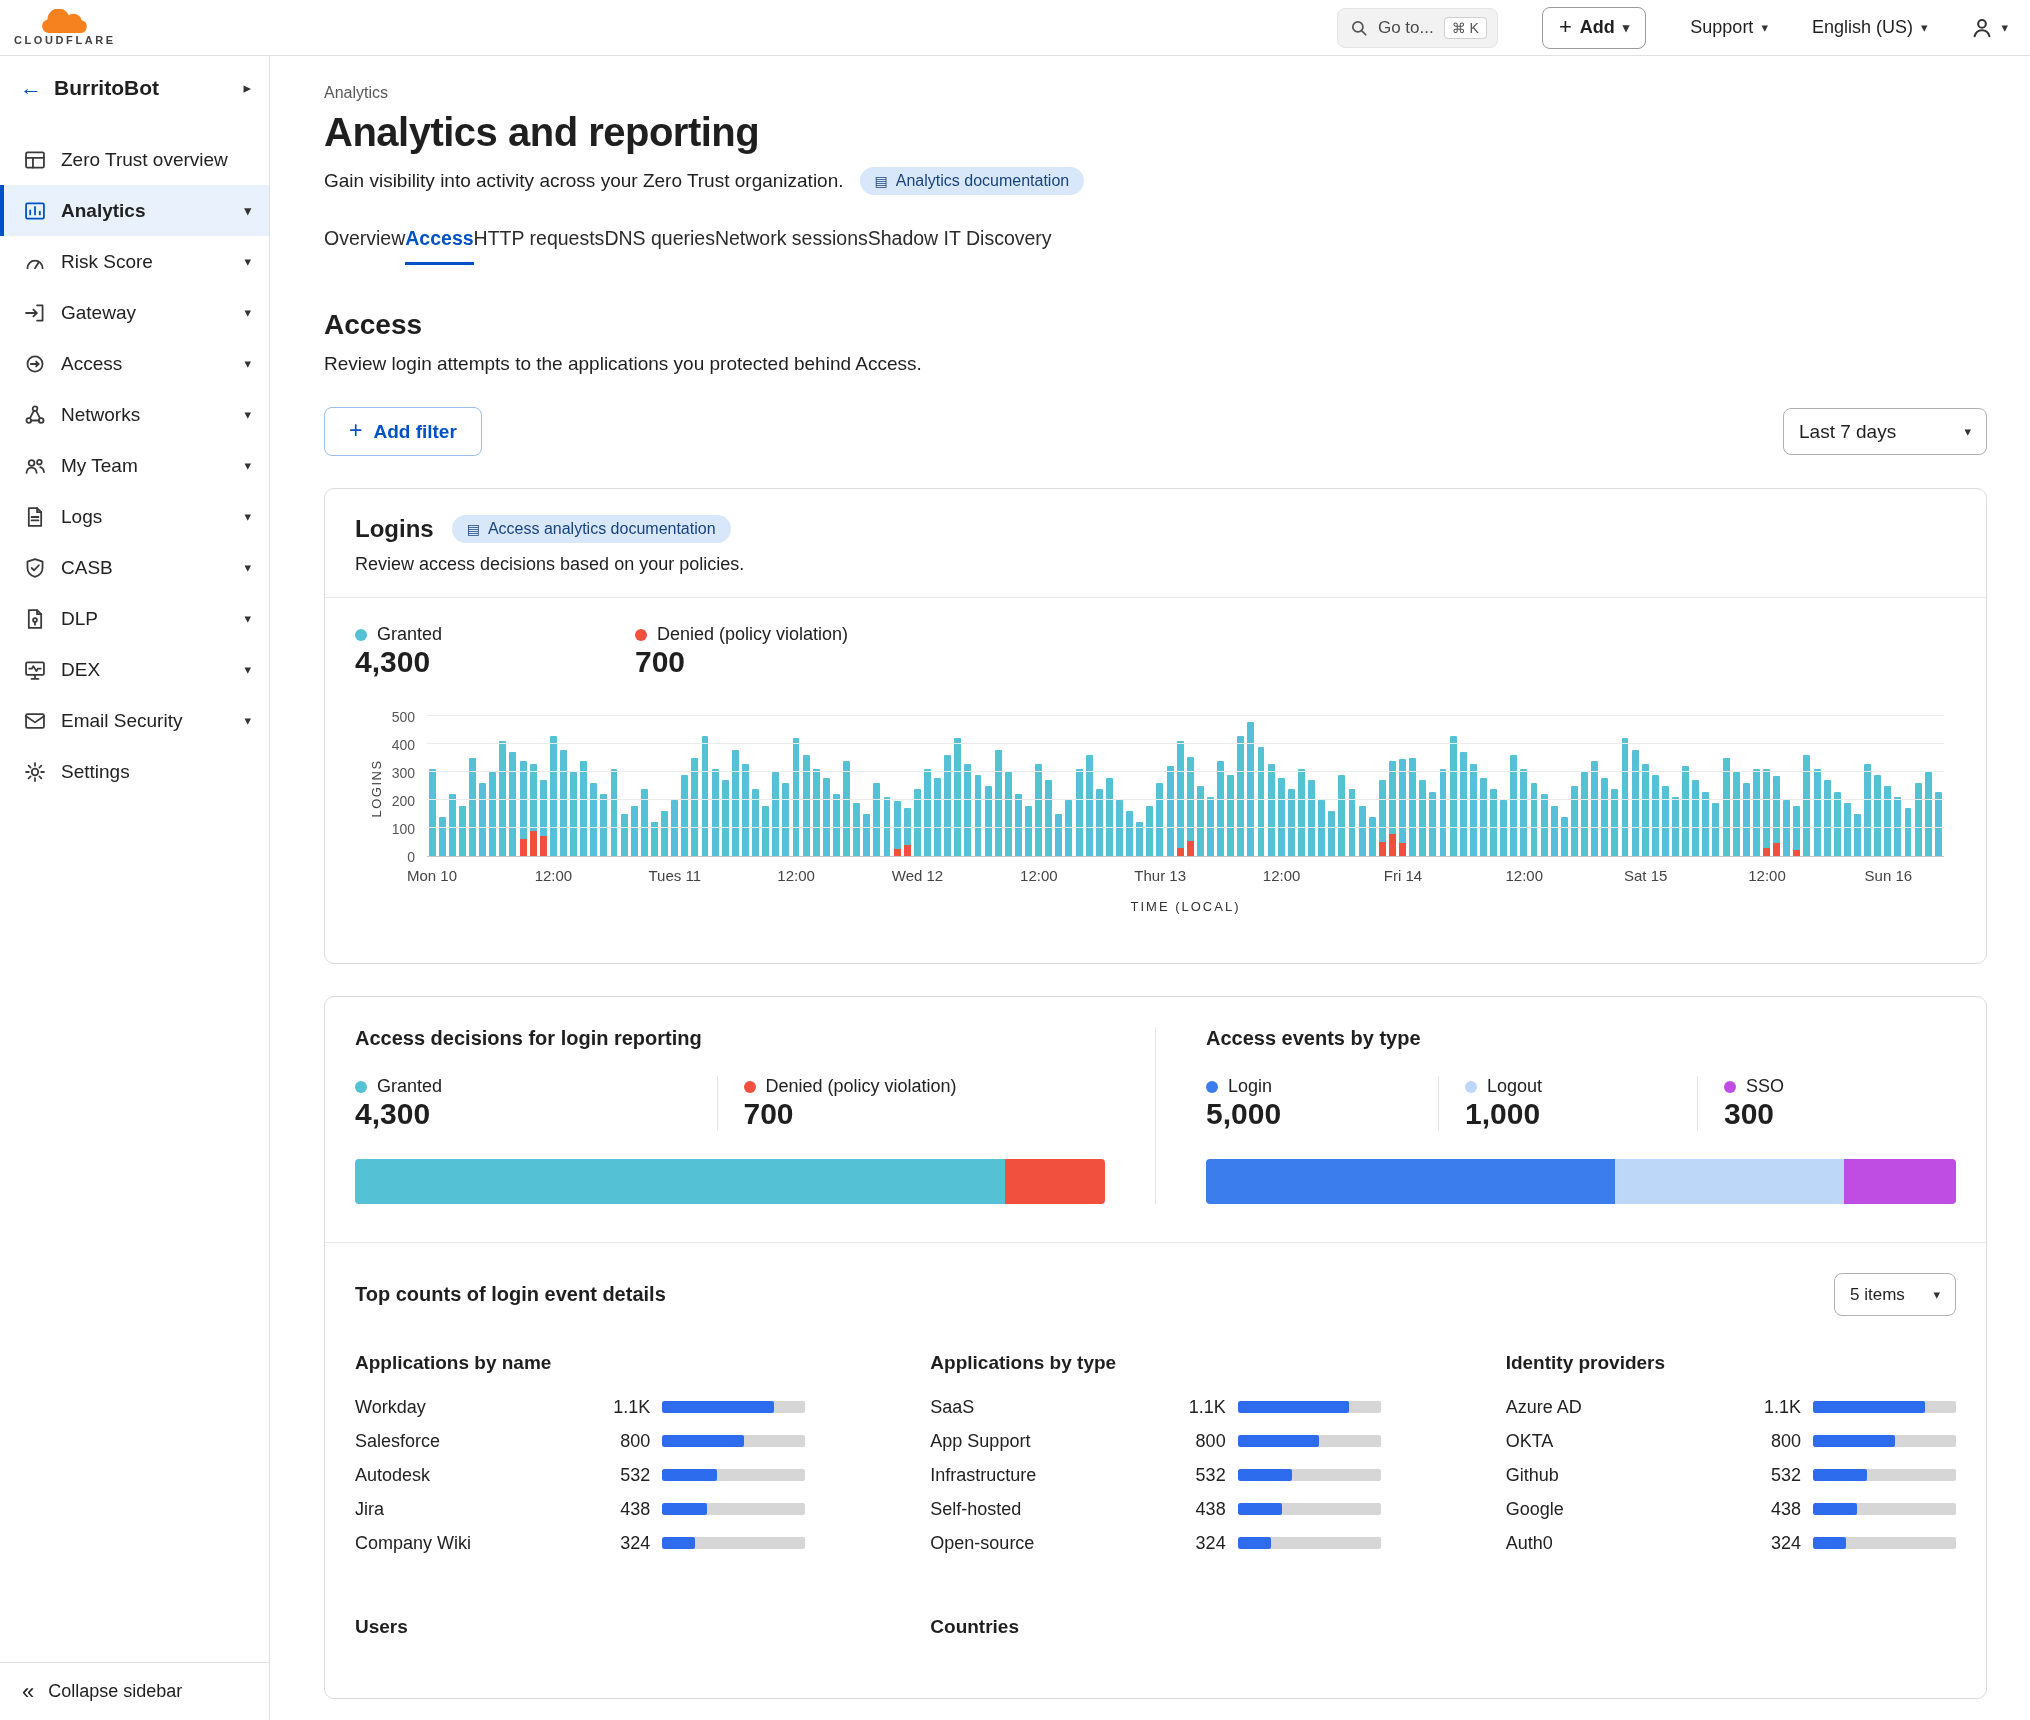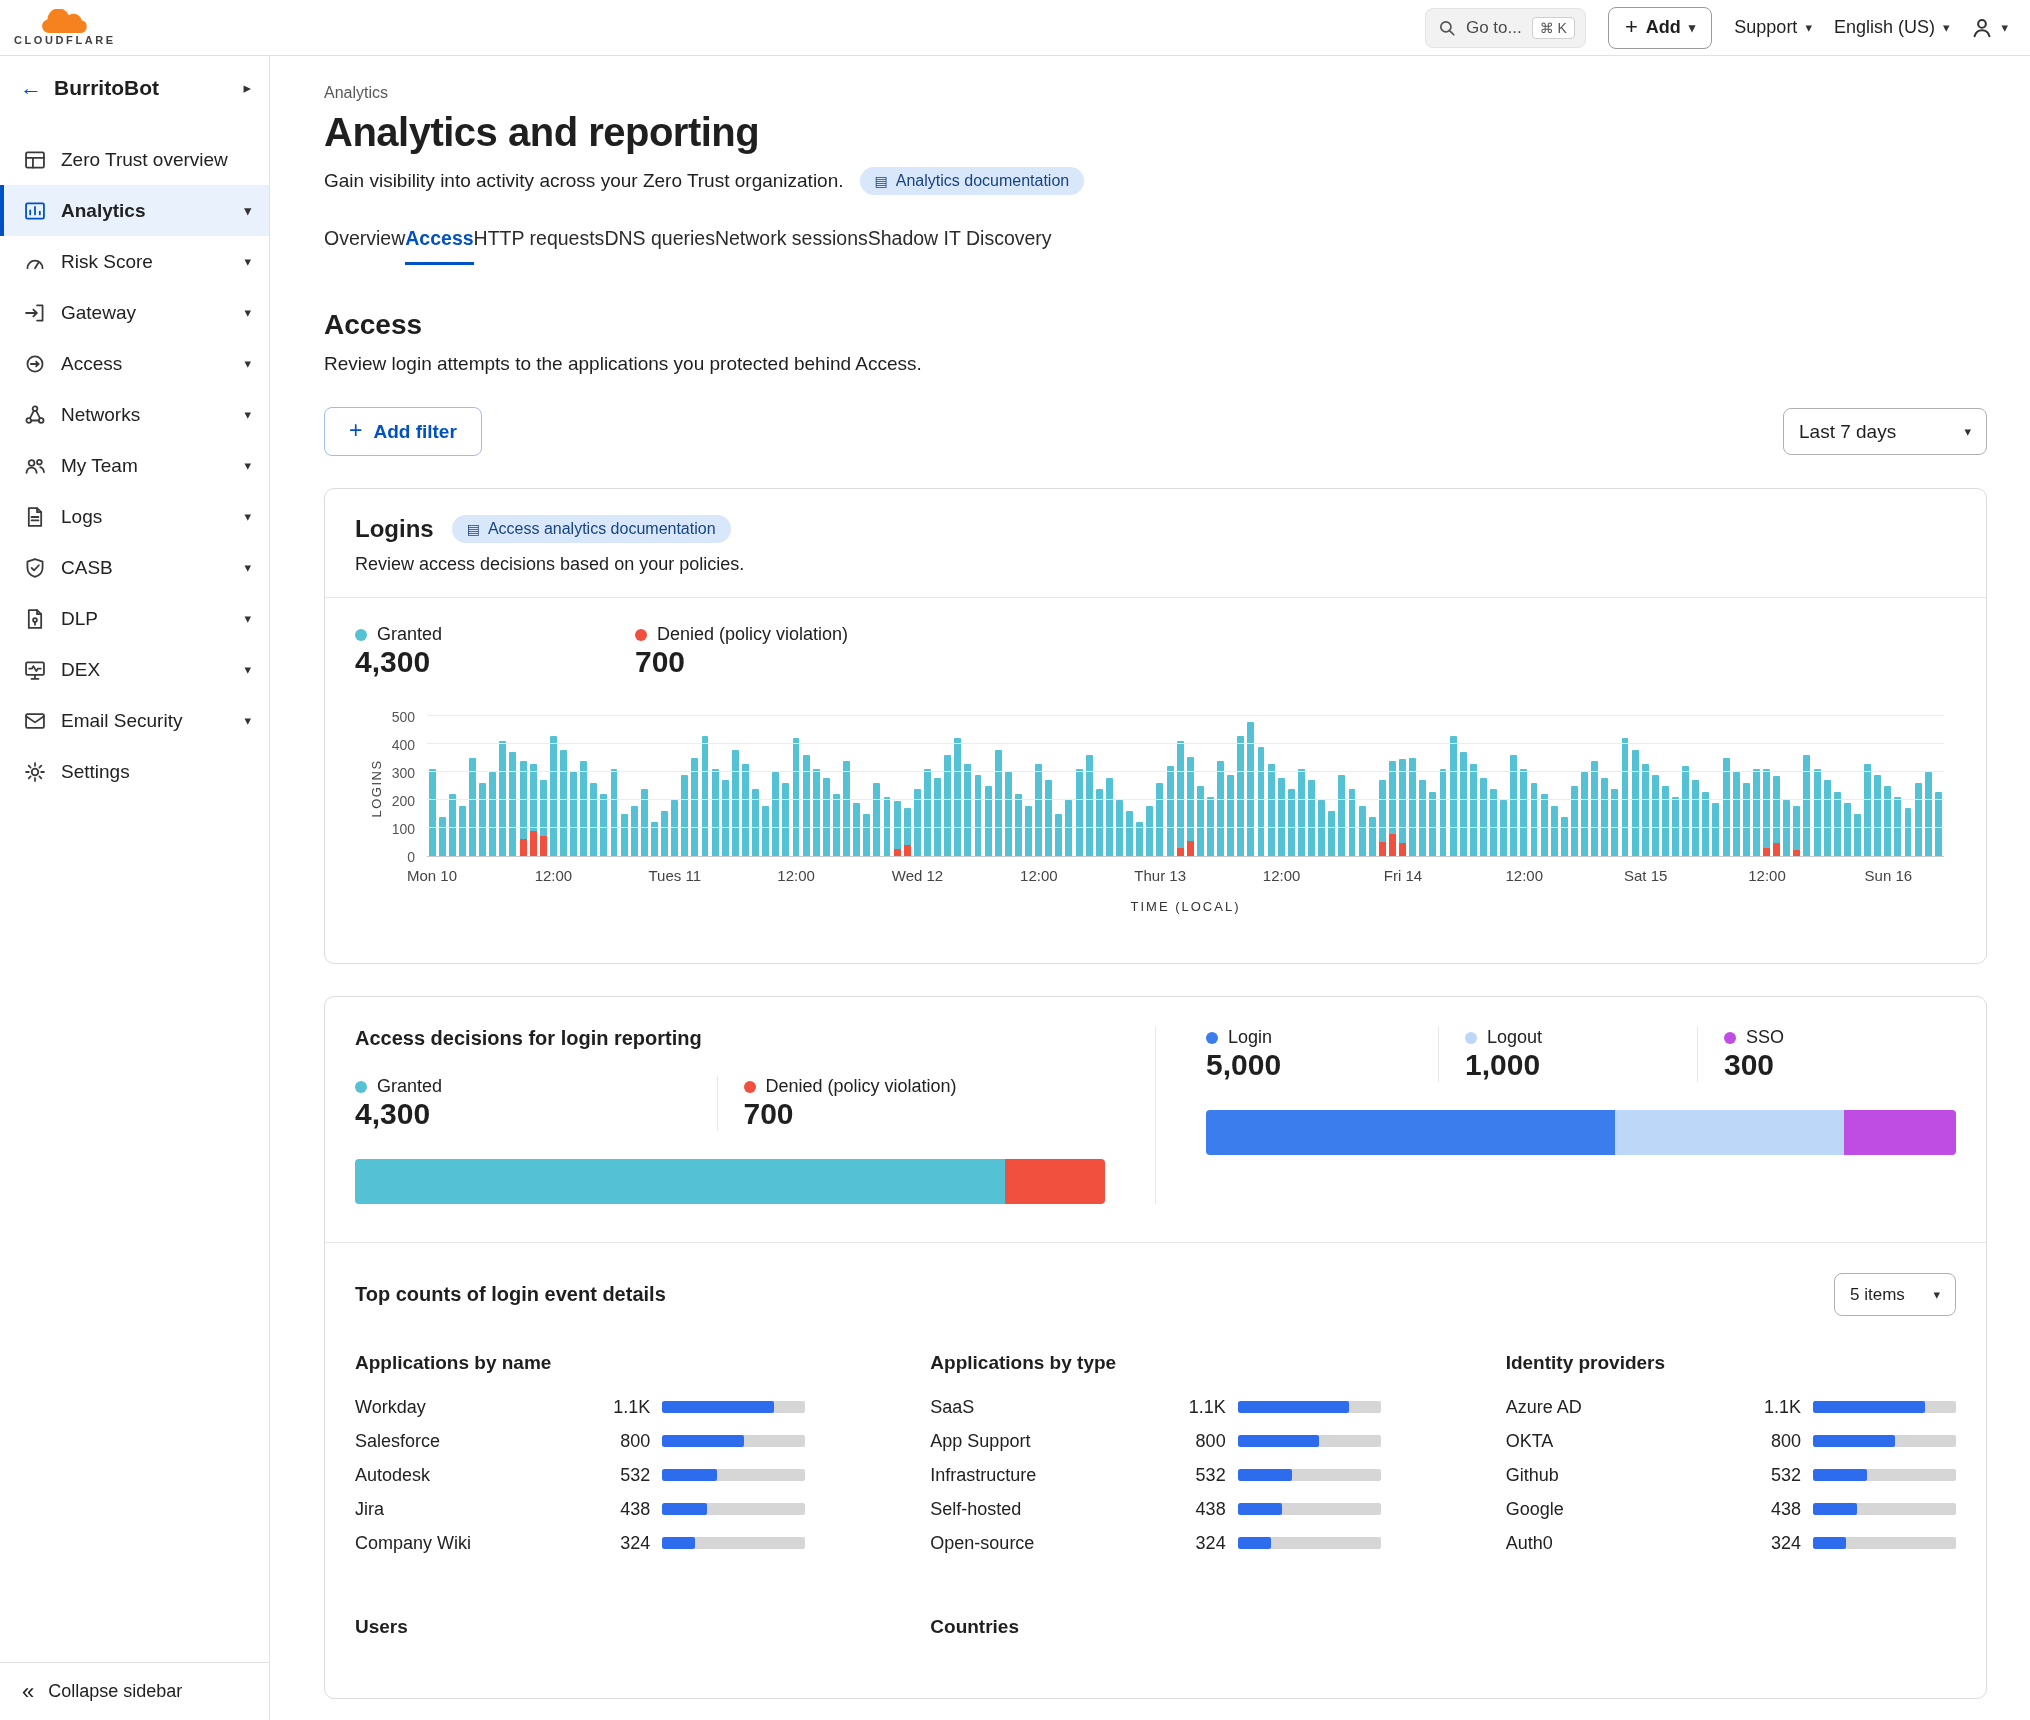--- a/index.html
+++ b/index.html
@@ -11,21 +11,21 @@
   }
   .app { display:flex; flex-direction:column; height:100%; }
 
   
   .topbar {
     height:56px; flex:0 0 56px; background:#fff; border-bottom:1px solid #e1e1e1;
     display:flex; align-items:center; justify-content:space-between; padding:0 22px 0 14px;
   }
   .brand { display:flex; flex-direction:column; align-items:center; line-height:1; cursor:pointer; }
   .brand-text { font-size:11px; font-weight:700; letter-spacing:2.6px; color:#404041; margin-top:1px; }
-  .topbar-right { display:flex; align-items:center; gap:22px; }
+  .topbar-right { display:flex; align-items:center; gap:44px; }
   .searchbox {
     display:flex; align-items:center; gap:10px; background:#f2f2f3; border:1px solid #e3e3e3;
     border-radius:8px; height:40px; padding:0 10px 0 12px; color:#4a4a4a; font-size:17px; cursor:pointer;
   }
   .kbd { background:#fff; border:1px solid #cfcfcf; border-radius:4px; padding:2px 7px; font-size:14px; color:#555; }
   .add-btn {
     height:42px; border:1px solid #9a9a9a; border-radius:8px; background:#fff;
     display:flex; align-items:center; gap:8px; padding:0 16px; font-size:18px; font-weight:600;
     font-family:inherit; cursor:pointer; color:#1f1f1f;
   }
@@ -917,20 +917,21 @@
                   </div>
                   <div class="legend-value">700</div>
                 </div>
               </div>
             <div class="stackbar">
                 <div class="stackseg" style="width: 86.7%; background: rgb(85, 193, 213);"></div>
                 <div class="stackseg" style="width: 13.3%; background: rgb(242, 80, 63);"></div>
               </div>
           </div>
           <div class="insight-panel" id="insight-1">
+            <div class="panel-title">Access events by type</div>
             <div class="legend-cells">
                 <div class="legend-cell">
                   <div class="legend-head">
                     <span class="dot" style="background:#3b7ded"></span>
                     <span>Login</span>
                   </div>
                   <div class="legend-value">5,000</div>
                 </div>
                 <div class="legend-cell">
                   <div class="legend-head">

